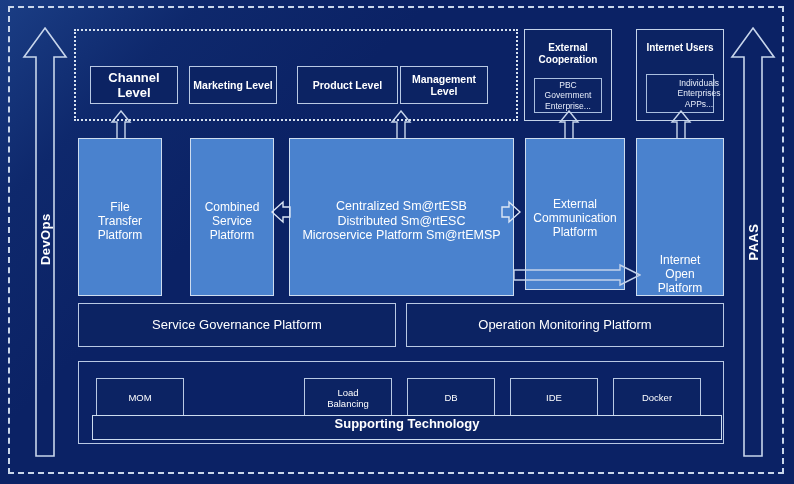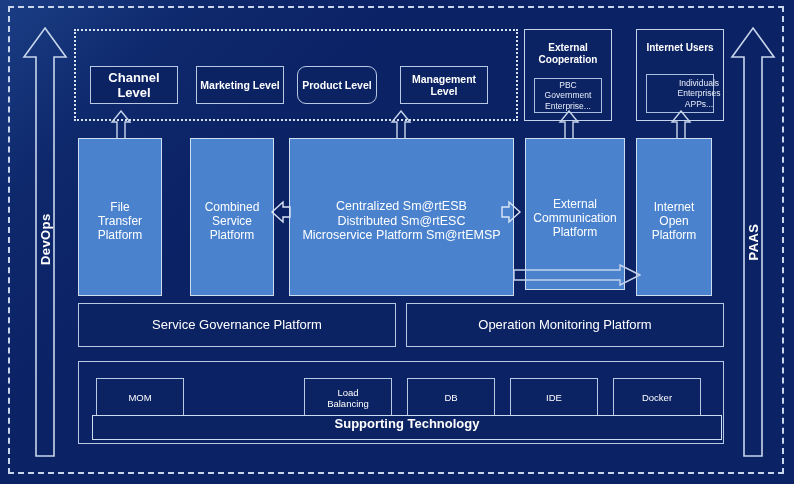--- a/index.html
+++ b/index.html
@@ -60,22 +60,22 @@
   .dashed-region {
     position: absolute;
     box-sizing: border-box;
     border: 2px dotted #d8e2f0;
   }
 
   
   #biz-region   { left: 74px;  top: 29px;  width: 444px; height: 92px; }
 
   #lvl-channel    { left: 90px;  top: 66px;  width: 88px;  height: 38px; font-size: 13px; font-weight: bold; }
-  #lvl-marketing  { left: 196px; top: 66px; width: 88px;  height: 38px; font-size: 10.5px; font-weight: bold; }
-  #lvl-product    { left: 297px; top: 66px; width: 80px;  height: 38px; font-size: 10.5px; font-weight: bold; border-radius: 9px; }
+  #lvl-marketing  { left: 189px; top: 66px; width: 88px;  height: 38px; font-size: 10.5px; font-weight: bold; }
+  #lvl-product    { left: 297px; top: 66px; width: 101px;  height: 38px; font-size: 10.5px; font-weight: bold; }
   #lvl-management { left: 400px; top: 66px; width: 88px;  height: 38px; font-size: 10.5px; font-weight: bold; }
 
   
   .ext-card {
     position: absolute;
     box-sizing: border-box;
     background: #0c2363;
     border: 1.5px solid #c5d4ea;
     color: #fff;
   }
@@ -104,21 +104,21 @@
     justify-content: center;
   }
   #ext-coop .ext-card-inner  { top: 40px; }
   #net-users .ext-card-inner { top: 36px; padding-left: 38px; }
 
   
   #p-file      { left: 78px;  top: 138px; width: 84px;  height: 158px; font-size: 12px; }
   #p-combined  { left: 190px; top: 138px; width: 84px;  height: 158px; font-size: 12px; }
   #p-center    { left: 289px; top: 138px; width: 225px; height: 158px; font-size: 12.5px; }
   #p-extcomm   { left: 525px; top: 138px; width: 100px; height: 152px; font-size: 12px; }
-  #p-internet  { left: 636px; top: 138px; width: 76px;  height: 158px; font-size: 12px; }
+  #p-internet  { left: 636px; top: 138px; width: 88px;  height: 158px; font-size: 12px; align-items: flex-end; }
 
   
   #gov-service  { left: 78px;  top: 303px; width: 318px; height: 44px; font-size: 13px; }
   #gov-monitor  { left: 406px; top: 303px; width: 318px; height: 44px; font-size: 13px; }
 
   
   #support-frame { left: 78px; top: 361px; width: 646px; height: 83px; }
   .tech-chip {
     position: absolute;
     box-sizing: border-box;

